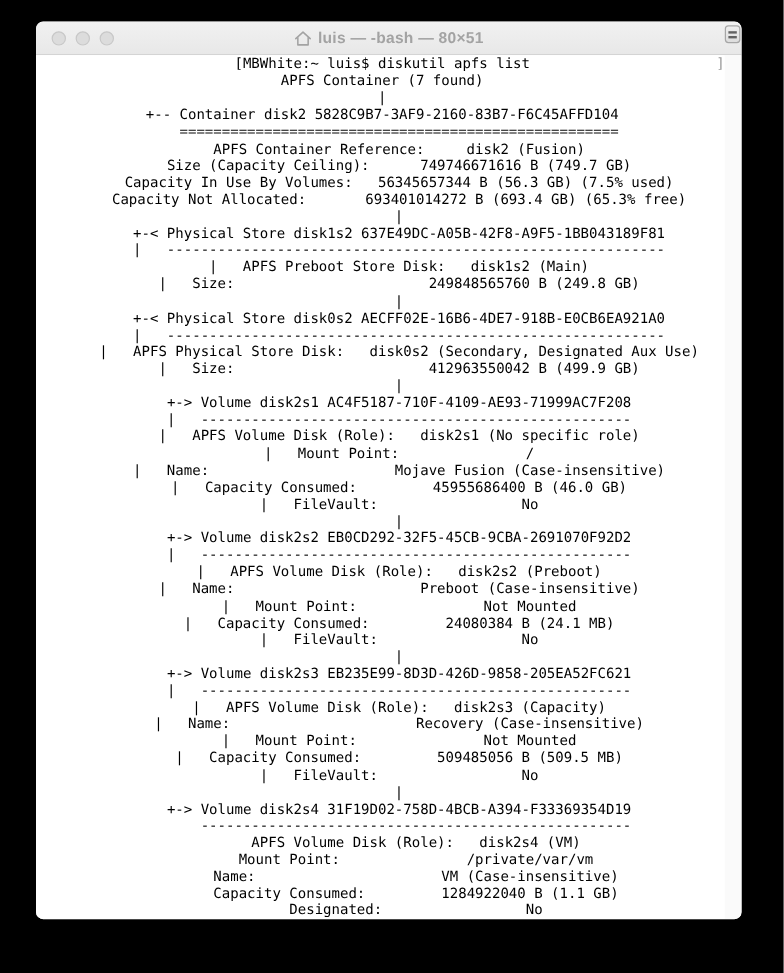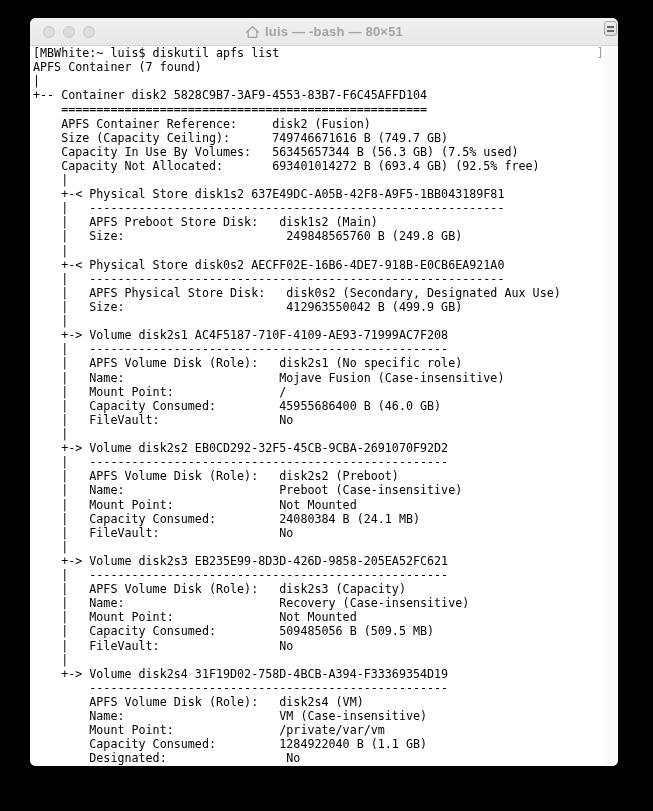--- a/index.html
+++ b/index.html
@@ -38,20 +38,21 @@
     white-space:pre;
   }
   .content{
     position:absolute;left:0;top:28px;width:574px;height:720px;
     background:#ffffff;
     font-family:"DejaVu Sans Mono", monospace;
     font-size:11.7px;line-height:14.1176px;
     color:#000000;
     padding-left:3px;box-sizing:border-box;
     overflow:hidden;
+    text-align:center;
   }
   .tl{white-space:pre;height:14.1176px;position:relative;}
   .prompt-mark{
     position:absolute;left:563.8px;top:0;color:#999999;
   }
   .scrolltrack{
     position:absolute;right:0;top:28px;width:14px;height:720px;
     background:#fafafa;
   }
   .splitbtn{
@@ -84,42 +85,42 @@
       </span>
       <span class="wtitle">luis — -bash — 80×51</span>
     </div>
   </div>
 
   <div class="content">
     <div class="tl"><span>[MBWhite:~ luis$ diskutil apfs list</span><span class="prompt-mark">]</span></div>
 
   <div class="tl">APFS Container (7 found)</div>
       <div class="tl">|</div>
-      <div class="tl">+-- Container disk2 5828C9B7-3AF9-4553-83B7-F6C45AFFD104</div>
+      <div class="tl">+-- Container disk2 5828C9B7-3AF9-2160-83B7-F6C45AFFD104</div>
       <div class="tl">    ====================================================</div>
       <div class="tl">    APFS Container Reference:     disk2 (Fusion)</div>
       <div class="tl">    Size (Capacity Ceiling):      749746671616 B (749.7 GB)</div>
       <div class="tl">    Capacity In Use By Volumes:   56345657344 B (56.3 GB) (7.5% used)</div>
-      <div class="tl">    Capacity Not Allocated:       693401014272 B (693.4 GB) (92.5% free)</div>
+      <div class="tl">    Capacity Not Allocated:       693401014272 B (693.4 GB) (65.3% free)</div>
       <div class="tl">    |</div>
       <div class="tl">    +-&lt; Physical Store disk1s2 637E49DC-A05B-42F8-A9F5-1BB043189F81</div>
       <div class="tl">    |   -----------------------------------------------------------</div>
       <div class="tl">    |   APFS Preboot Store Disk:   disk1s2 (Main)</div>
       <div class="tl">    |   Size:                       249848565760 B (249.8 GB)</div>
       <div class="tl">    |</div>
       <div class="tl">    +-&lt; Physical Store disk0s2 AECFF02E-16B6-4DE7-918B-E0CB6EA921A0</div>
       <div class="tl">    |   -----------------------------------------------------------</div>
       <div class="tl">    |   APFS Physical Store Disk:   disk0s2 (Secondary, Designated Aux Use)</div>
       <div class="tl">    |   Size:                       412963550042 B (499.9 GB)</div>
       <div class="tl">    |</div>
       <div class="tl">    +-&gt; Volume disk2s1 AC4F5187-710F-4109-AE93-71999AC7F208</div>
       <div class="tl">    |   ---------------------------------------------------</div>
       <div class="tl">    |   APFS Volume Disk (Role):   disk2s1 (No specific role)</div>
+      <div class="tl">    |   Mount Point:               /</div>
       <div class="tl">    |   Name:                      Mojave Fusion (Case-insensitive)</div>
-      <div class="tl">    |   Mount Point:               /</div>
       <div class="tl">    |   Capacity Consumed:         45955686400 B (46.0 GB)</div>
       <div class="tl">    |   FileVault:                 No</div>
       <div class="tl">    |</div>
       <div class="tl">    +-&gt; Volume disk2s2 EB0CD292-32F5-45CB-9CBA-2691070F92D2</div>
       <div class="tl">    |   ---------------------------------------------------</div>
       <div class="tl">    |   APFS Volume Disk (Role):   disk2s2 (Preboot)</div>
       <div class="tl">    |   Name:                      Preboot (Case-insensitive)</div>
       <div class="tl">    |   Mount Point:               Not Mounted</div>
       <div class="tl">    |   Capacity Consumed:         24080384 B (24.1 MB)</div>
       <div class="tl">    |   FileVault:                 No</div>
@@ -128,22 +129,22 @@
       <div class="tl">    |   ---------------------------------------------------</div>
       <div class="tl">    |   APFS Volume Disk (Role):   disk2s3 (Capacity)</div>
       <div class="tl">    |   Name:                      Recovery (Case-insensitive)</div>
       <div class="tl">    |   Mount Point:               Not Mounted</div>
       <div class="tl">    |   Capacity Consumed:         509485056 B (509.5 MB)</div>
       <div class="tl">    |   FileVault:                 No</div>
       <div class="tl">    |</div>
       <div class="tl">    +-&gt; Volume disk2s4 31F19D02-758D-4BCB-A394-F33369354D19</div>
       <div class="tl">        ---------------------------------------------------</div>
       <div class="tl">        APFS Volume Disk (Role):   disk2s4 (VM)</div>
+      <div class="tl">        Mount Point:               /private/var/vm</div>
       <div class="tl">        Name:                      VM (Case-insensitive)</div>
-      <div class="tl">        Mount Point:               /private/var/vm</div>
       <div class="tl">        Capacity Consumed:         1284922040 B (1.1 GB)</div>
       <div class="tl">        Designated:                 No</div>
     </div>
 
   <div class="scrolltrack"></div>
   <button class="splitbtn">
     <span class="splitbar"></span>
     <span class="splitbar"></span>
   </button>
 

